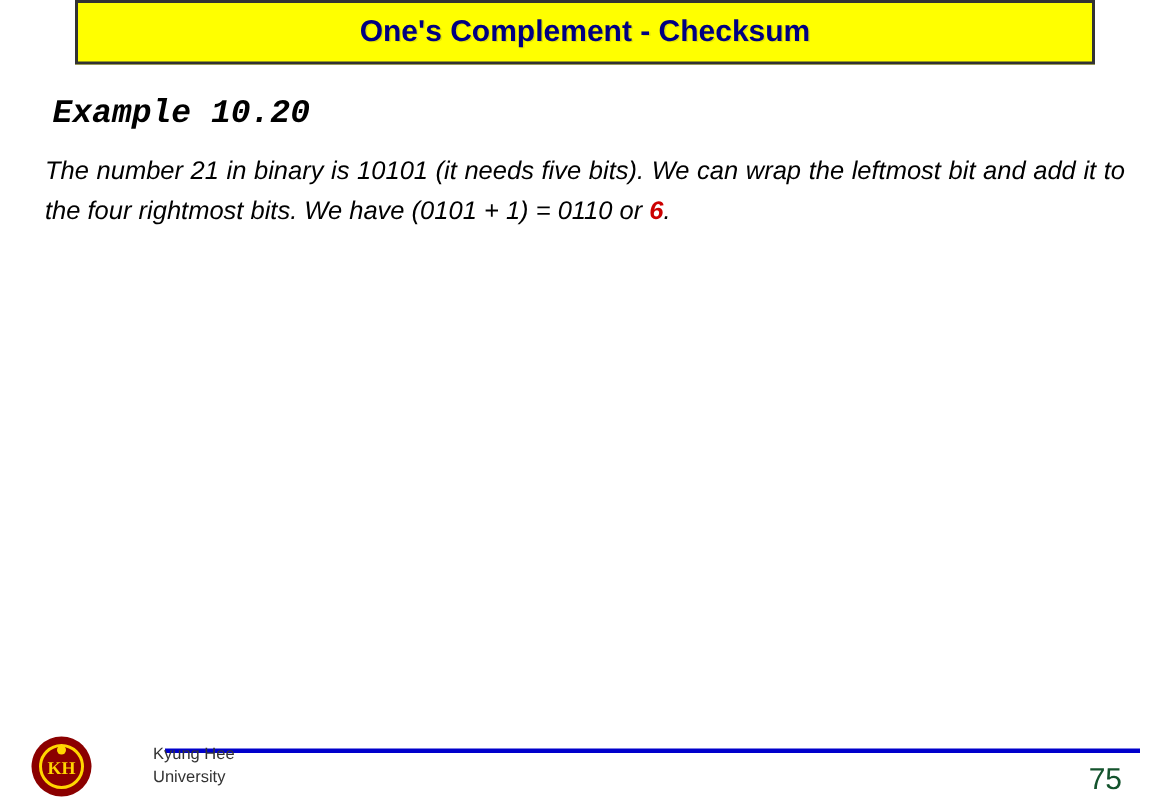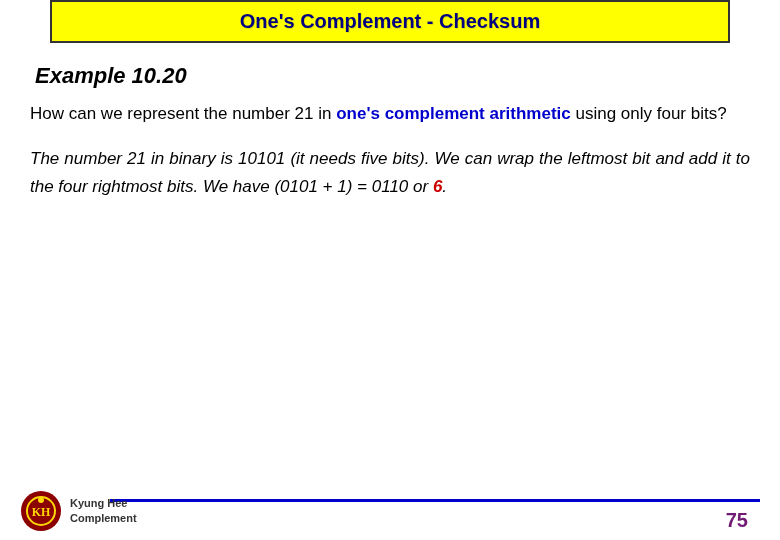--- a/index.html
+++ b/index.html
@@ -41,20 +41,21 @@
       text-align: center;
     }
 
     .example-heading {
       font-size: 22px;
       font-style: italic;
       font-weight: bold;
       color: #000000;
       margin-bottom: 12px;
       padding-left: 5px;
+      font-family: Liberation Mono, monospace;
     }
 
     .question-text {
       font-size: 17px;
       color: #000000;
       line-height: 1.55;
       margin-bottom: 18px;
       text-align: justify;
     }
 
@@ -104,62 +105,60 @@
     }
 
     .university-logo {
       display: flex;
       align-items: center;
       gap: 8px;
     }
 
     .university-name {
       font-size: 11px;
-      font-weight: bold;
+      font-weight: normal;
       color: #333333;
       line-height: 1.4;
+      margin-left: 32px;
     }
 
     .page-number {
       font-size: 20px;
-      font-weight: bold;
-      color: #701a75;
+      font-weight: normal;
+      color: #14532d;
     }
   </style>
 </head>
 <body>
 
 <div class="slide-container">
 
   <div class="title-bar">
     <span class="title-text">One's Complement - Checksum</span>
   </div>
 
   <div class="example-heading">Example 10.20</div>
 
-  <div class="question-text">
-    <span>How can we represent the number 21 in </span><span class="highlight-blue">one's</span><span class="highlight-blue"> complement arithmetic</span><span> using only four bits?</span>
-  </div>
 
   <div class="solution-text">
     <span>The number 21 in binary is 10101 (it needs five bits). We can wrap the leftmost bit and add it to the four rightmost bits. We have (0101 + 1) = 0110 or </span><span class="highlight-red">6</span><span>.</span>
   </div>
 
   <div class="footer-line"></div>
 
   <div class="footer">
     <div class="university-logo">
 
       <svg width="42" height="42" viewBox="0 0 42 42">
         <circle cx="21" cy="21" r="20" fill="#8B0000"></circle>
         <circle cx="21" cy="21" r="14" fill="none" stroke="#FFD700" stroke-width="2"></circle>
         <text x="21" y="26" text-anchor="middle" fill="#FFD700" font-size="12" font-weight="bold" font-family="serif">KH</text>
         <circle cx="21" cy="10" r="3" fill="#FFD700"></circle>
       </svg>
       <div class="university-name">
         <div>Kyung Hee</div>
-        <div>Complement</div>
+        <div>University</div>
       </div>
     </div>
     <div class="page-number">75</div>
   </div>
 
 </div>
 
 </body></html>

